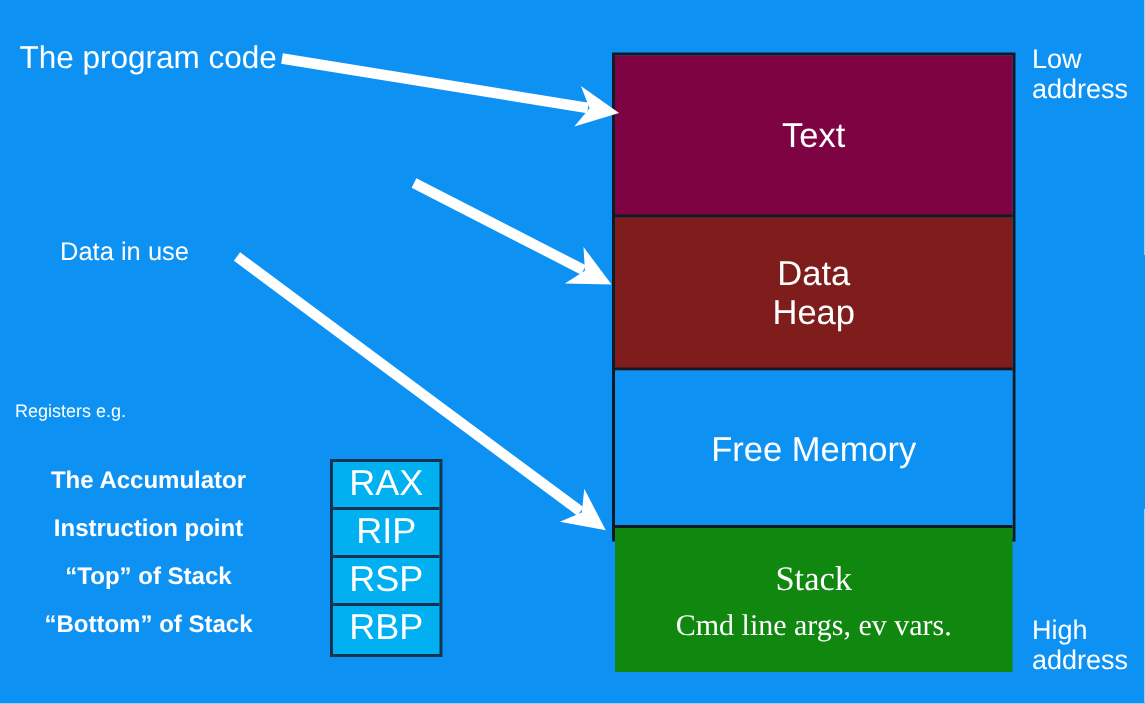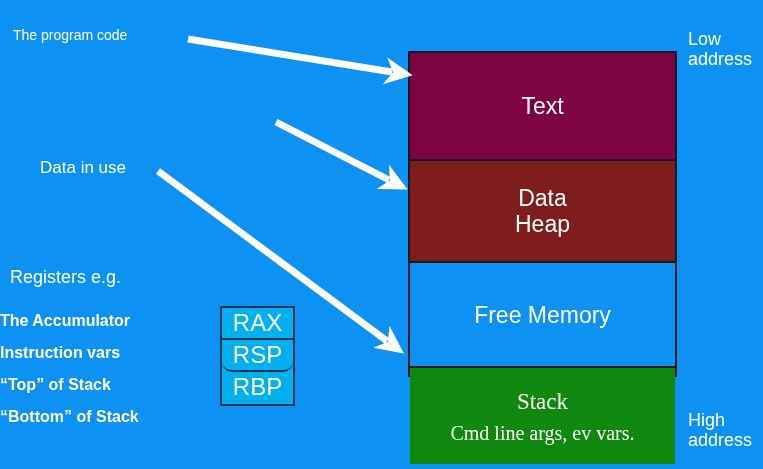--- a/index.html
+++ b/index.html
@@ -18,39 +18,39 @@
   }
 
   
   .annot {
     position: absolute;
     color: #ffffff;
     font-family: "Liberation Sans", sans-serif;
     white-space: nowrap;
     line-height: 1;
   }
-  #label-program-code { left: 13px;  top: 28px;  font-size: 14px; }
+  #label-program-code { left: 13px;  top: 28px;  font-size: 21px; }
   #label-static-vars  { left: 8px;   top: 87px;  font-size: 21px; }
   #label-data-in-use  { left: 40px;  top: 159px; font-size: 17px; }
-  #label-registers    { left: 10px;  top: 268px; font-size: 18px; }
+  #label-registers    { left: 10px;  top: 268px; font-size: 12px; }
 
   
   #reg-labels {
     position: absolute;
     left: 0px;
     top: 305px;
     width: 208px;
     display: flex;
     flex-direction: column;
   }
   .reg-desc {
     color: #ffffff;
     font-size: 16px;
     font-weight: bold;
-    text-align: left;
+    text-align: center;
     height: 32px;
     line-height: 32px;
     padding-right: 10px;
     white-space: nowrap;
     font-family: "Liberation Sans", sans-serif;
   }
 
   
   #reg-boxes {
     position: absolute;
@@ -76,21 +76,20 @@
 
   
   #memory-map {
     position: absolute;
     left: 408px;
     top: 35px;
     width: 269px;
     height: 326px;
     border: 2px solid #111a22;
     box-sizing: border-box;
-    margin-top: 16px;
   }
   .mem-seg {
     position: relative;
     box-sizing: border-box;
     display: flex;
     flex-direction: column;
     align-items: center;
     justify-content: center;
     color: #ffffff;
     font-family: "Liberation Sans", sans-serif;
@@ -156,28 +155,29 @@
 
   <div class="annot" id="label-program-code">The program code</div>
 
 
   <div class="annot" id="label-data-in-use">Data in use</div>
 
   <div class="annot" id="label-registers">Registers e.g.</div>
 
   <div id="reg-labels">
     <div class="reg-desc">The Accumulator</div>
-    <div class="reg-desc">Instruction vars</div>
+    <div class="reg-desc">Instruction point</div>
     <div class="reg-desc">“Top” of Stack</div>
     <div class="reg-desc">“Bottom” of Stack</div>
   </div>
 
   <div id="reg-boxes" style="background: rgb(0, 176, 240); border-color: rgb(22, 51, 77);">
     <div class="reg-box" style="border-bottom-color: rgb(22, 51, 77);">RAX</div>
-    <div class="reg-box" style="border-bottom-color: rgb(22, 51, 77); border-radius: 10px;">RSP</div>
+    <div class="reg-box" style="border-bottom-color: rgb(22, 51, 77);">RIP</div>
+    <div class="reg-box" style="border-bottom-color: rgb(22, 51, 77);">RSP</div>
     <div class="reg-box" style="border-bottom-color: rgb(22, 51, 77);">RBP</div>
   </div>
 
   <div id="memory-map" style="border-color: rgb(17, 26, 34);">
 
     <div class="mem-seg" id="seg-text" style="background: rgb(125, 3, 66); border-bottom-color: rgb(17, 26, 34);">
       <div class="mem-title">Text</div>
     </div>
 
     <div class="mem-seg" id="seg-data" style="background: #7f1d1d; border-bottom-color: rgb(17, 26, 34);">

